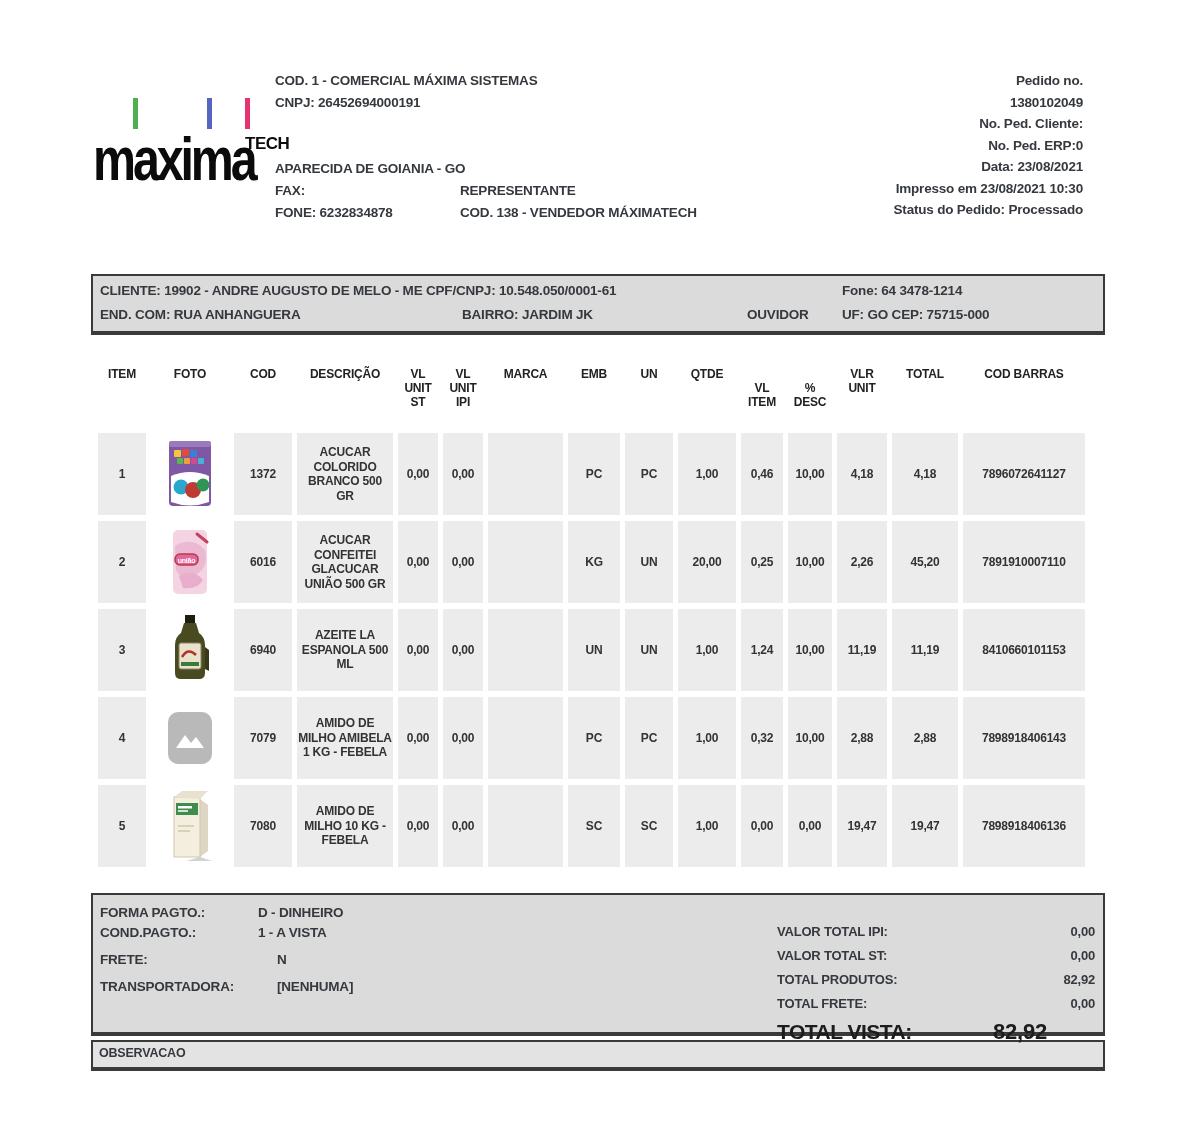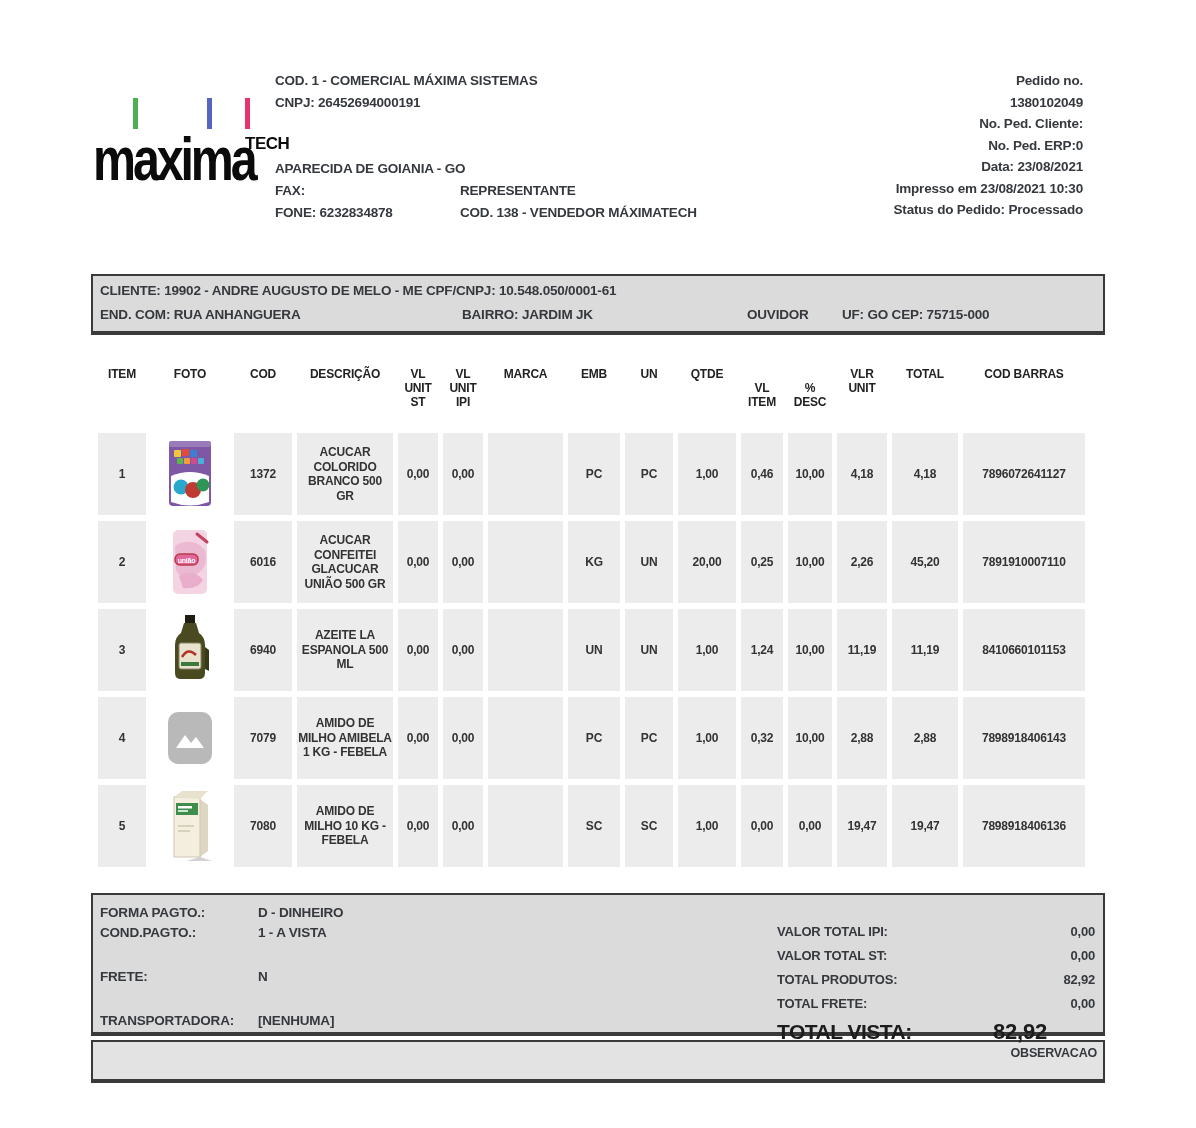--- a/index.html
+++ b/index.html
@@ -54,29 +54,29 @@
     background:#ececec; display:flex; align-items:center; justify-content:center;
     text-align:center; font-size:12px; line-height:14.5px; color:#333;
     min-height:82px; padding:4px 1px;
   }
   .td.photo { background:#ffffff; padding:2px; }
 
   
   .footer-box { margin-top:26px; position:relative; height:143px; font-size:13.5px; }
   .footer-left { position:absolute; left:7px; top:8px; }
   .frow { display:flex; line-height:20px; }
-  .frow.gap { margin-top:24px; }
+  .frow.gap { margin-top:7px;gap:19px; }
   .flabel { width:158px; }
   .footer-right { position:absolute; left:684px; top:28px; right:8px; }
   .rrow { display:flex; justify-content:space-between; line-height:17px; margin-bottom:7px; font-size:13px; }
   .total-row { display:flex; justify-content:space-between; margin-top:3px; color:#1c1c1c; align-items:baseline; }
   .total-label { font-size:21px; letter-spacing:-0.5px; }
   .total-value { font-size:22px; margin-right:48px; }
 
-  .obs-box { margin-top:4px; padding:4px 6px 19px 6px; font-size:12.5px; background:#e3e3e3;text-align:right; }
+  .obs-box { margin-top:4px; padding:4px 6px 7px 6px; font-size:12.5px; background:#e3e3e3; }
 </style>
 </head>
 <body>
 
 <div class="page">
 
   <div class="header">
     <div class="logo">
       <span class="tick tick-1" style="background: rgb(76, 175, 80);"></span>
       <span class="tick tick-2" style="background: rgb(85, 101, 192);"></span>
@@ -105,20 +105,21 @@
       <div>No. Ped. ERP:0</div>
       <div>Data: 23/08/2021</div>
       <div>Impresso em 23/08/2021 10:30</div>
       <div>Status do Pedido: Processado</div>
     </div>
   </div>
 
   <div class="box client-box">
     <div class="client-line1">
       <span>CLIENTE: 19902 - ANDRE AUGUSTO DE MELO - ME CPF/CNPJ: 10.548.050/0001-61</span>
+      <span>Fone: 64 3478-1214</span>
     </div>
     <div class="client-line2">
       <span>END. COM: RUA ANHANGUERA</span>
       <span>BAIRRO: JARDIM JK</span>
       <span>OUVIDOR</span>
       <span>UF: GO CEP: 75715-000</span>
     </div>
   </div>
 
   <div class="table">

